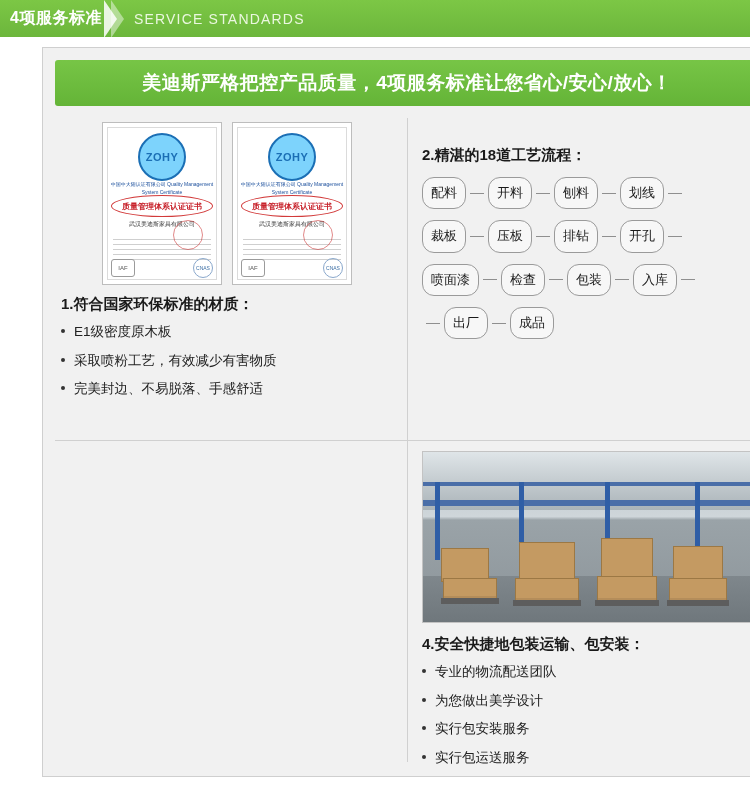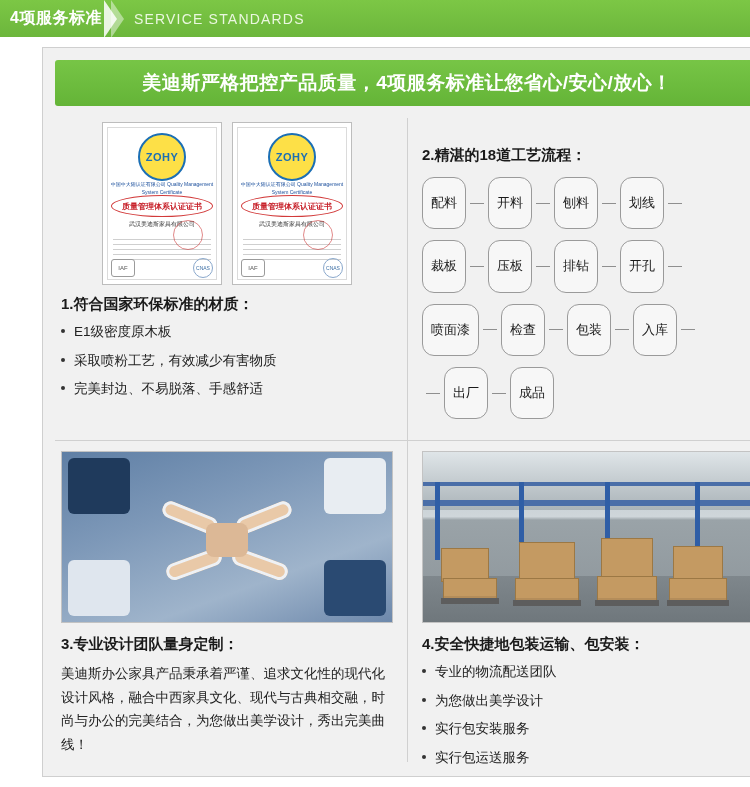--- a/index.html
+++ b/index.html
@@ -163,21 +163,21 @@
     height: 44px;
     border-radius: 50%;
     border: 2px solid #1b6fb5;
     color: #1b6fb5;
     font-size: 11px;
     font-weight: bold;
     display: flex;
     align-items: center;
     justify-content: center;
     letter-spacing: 0.5px;
-    background: #fde047;
+    background: #7dd3fc;
   }
   .cert .cert-head {
     position: absolute;
     top: 58px;
     left: 6px;
     right: 6px;
     text-align: center;
     font-size: 5px;
     color: #1b4f9c;
     line-height: 1.5;
@@ -309,21 +309,21 @@
   .flow-row {
     display: flex;
     align-items: center;
     margin-bottom: 11px;
     flex-wrap: nowrap;
   }
   .flow-step {
     border: 1px solid #9a9a9a;
     border-radius: 12px;
     background: #f7f7f7;
-    padding: 18px 8px;
+    padding: 8px 8px;
     font-size: 13px;
     color: #1a1a1a;
     white-space: nowrap;
     line-height: 1.1;
   }
   .flow-dash {
     width: 14px;
     height: 1px;
     background: #8f8f8f;
     margin: 0 4px;
@@ -535,37 +535,20 @@
             </div>
             <div class="flow-row">
               <span class="flow-dash"></span>
               <span class="flow-step">出厂</span>
               <span class="flow-dash"></span>
               <span class="flow-step">成品</span>
             </div>
           </div>
         </div>
 
-        <div class="cell cell-bl">
-          <div class="photo photo-team">
-            <div class="shirt s1"></div>
-            <div class="shirt s2"></div>
-            <div class="shirt s3"></div>
-            <div class="shirt s4"></div>
-            <div class="hands">
-              <div class="arm a1"></div>
-              <div class="arm a2"></div>
-              <div class="arm a3"></div>
-              <div class="arm a4"></div>
-              <div class="center-hand"></div>
-            </div>
-          </div>
-          <div class="cap-title">3.专业设计团队量身定制：</div>
-          <p class="para">美迪斯办公家具产品秉承着严谨、追求文化性的现代化设计风格，融合中西家具文化、现代与古典相交融，时尚与办公的完美结合，为您做出美学设计，秀出完美曲线！</p>
-        </div>
 
         <div class="cell cell-br">
           <div class="photo photo-warehouse">
             <div class="wh-ceiling"></div>
             <div class="wh-beam" style="top:30px;"></div>
             <div class="wh-beam" style="top:48px; height:6px;"></div>
             <div class="wh-rack" style="left:12px; top:30px; width:5px; height:78px;"></div>
             <div class="wh-rack" style="left:96px; top:30px; width:5px; height:78px;"></div>
             <div class="wh-rack" style="left:182px; top:30px; width:5px; height:70px;"></div>
             <div class="wh-rack" style="left:272px; top:30px; width:5px; height:70px;"></div>

